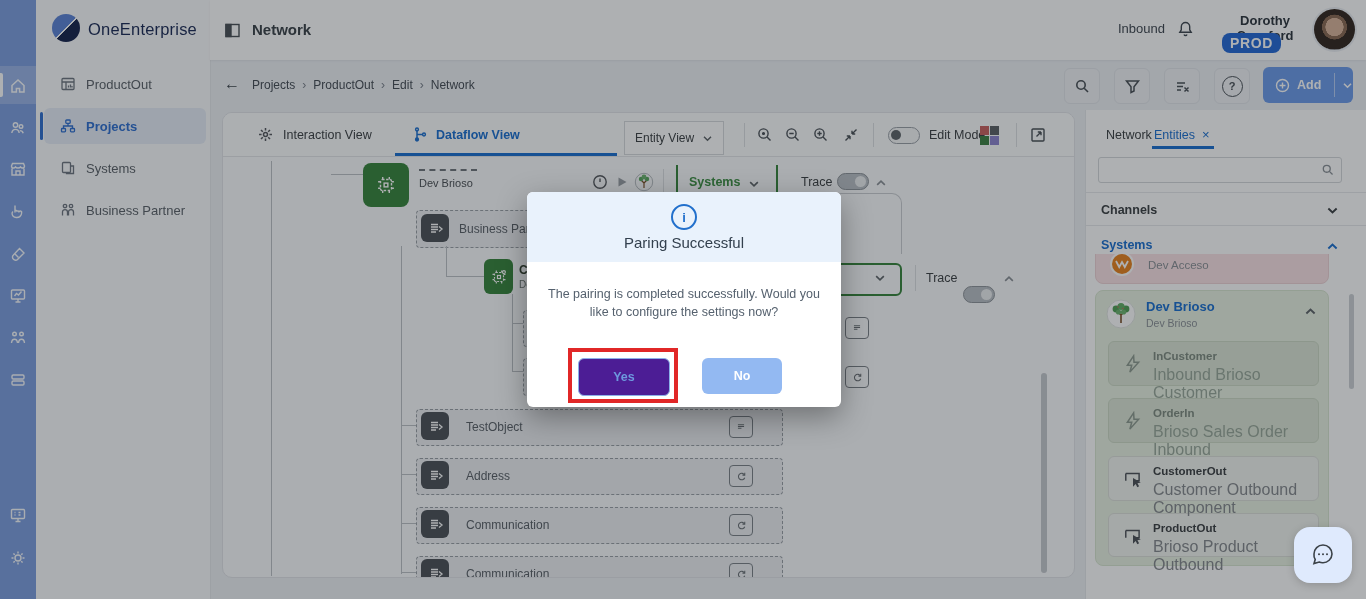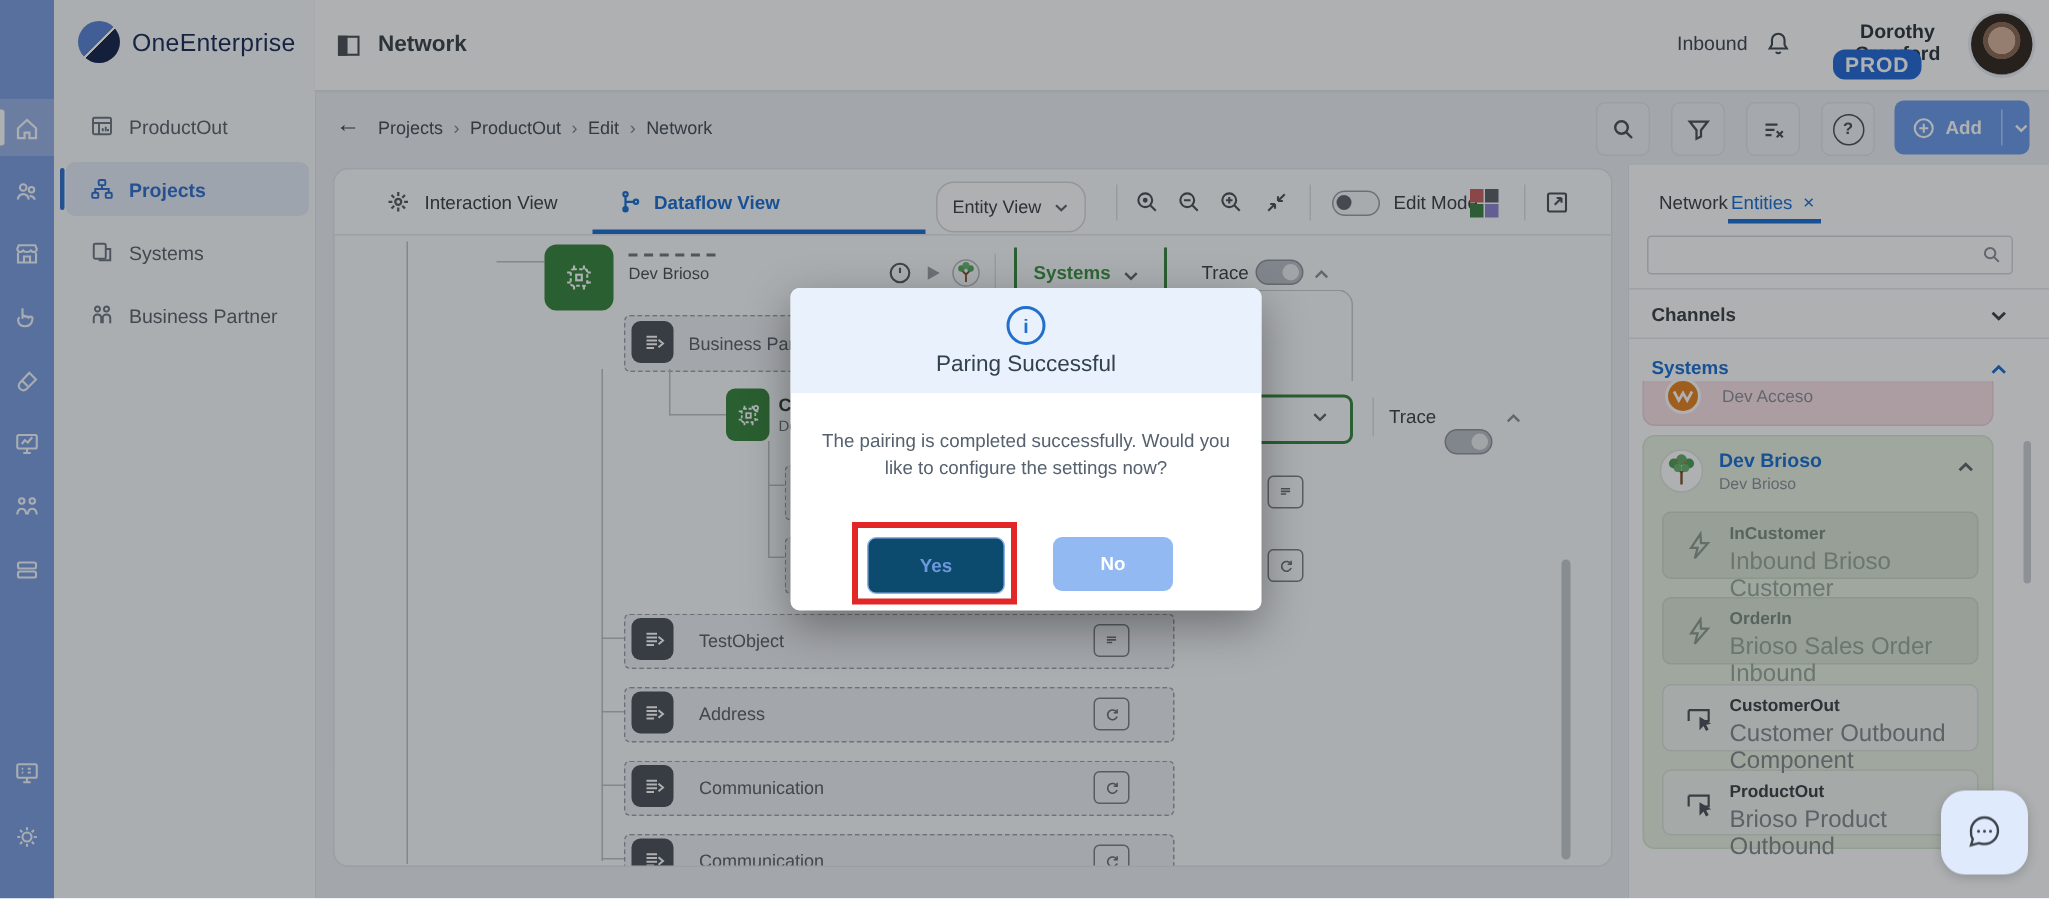--- a/index.html
+++ b/index.html
@@ -45,21 +45,21 @@
            display:flex;align-items:center;z-index:2;}
   .crumb{font-size:12px;color:#454c54;}
   .crumb-sep{color:#7b828b;margin:0 7px;font-size:12px;}
 
   
   .canvas{left:222px;top:112px;width:853px;height:466px;background:#fbfcfd;border:1px solid #e2e4e8;
           border-radius:10px;box-sizing:border-box;overflow:hidden;z-index:1;}
   .ctoolbar{left:0;top:0;width:100%;height:43px;border-bottom:1px solid #e4e6e9;background:#fcfdfe;}
   .tab-lbl{font-size:12.5px;color:#3c4043;}
   .tab-lbl.on{color:#1b6fd0;font-weight:700;}
-  .select{border:1px solid #d6d9dd;border-radius:12px;background:#fff;display:flex;align-items:center;
+  .select{border:1px solid #d6d9dd;border-radius:0;background:#fff;display:flex;align-items:center;
           justify-content:space-between;padding:16px 10px;box-sizing:border-box;font-size:12px;color:#3c4043;}
   .vdiv{width:1px;background:#dcdfe3;}
   .toggle{border-radius:9px;box-sizing:border-box;position:relative;}
   .tg-off{width:32px;height:17px;border:1.5px solid #9aa0a6;background:#f6f7f8;}
   .tg-off .knob{position:absolute;left:2px;top:2px;width:10px;height:10px;border-radius:50%;background:#5f6569;}
   .tg-on{width:32px;height:17px;background:#babfc5;border:1.5px solid #8d9399;}
   .tg-on .knob{position:absolute;right:2px;top:1.5px;width:11px;height:11px;border-radius:50%;background:#eceef0;}
   .grid4{display:grid;grid-template-columns:9px 9px;grid-template-rows:9px 9px;gap:1px;}
 
   
@@ -87,21 +87,21 @@
   
   .overlay{position:fixed;left:0;top:0;width:1366px;height:599px;background:rgba(18,22,30,.34);z-index:40;}
   .modal{left:527px;top:192px;width:314px;height:215px;background:#fff;border-radius:6px;z-index:50;
          box-shadow:0 10px 30px rgba(0,0,0,.35);overflow:hidden;}
   .modal-head{position:absolute;left:0;top:0;width:100%;height:70px;background:#e9f2fc;}
   .info-cir{position:absolute;left:50%;top:12px;transform:translateX(-50%);width:22px;height:22px;border:2px solid #2270cc;
             border-radius:50%;color:#2270cc;font-size:13px;font-weight:700;display:flex;align-items:center;justify-content:center;}
   .modal-title{position:absolute;left:0;top:42px;width:100%;text-align:center;font-size:15px;color:#33404e;}
   .modal-msg{position:absolute;left:17px;top:93px;width:280px;text-align:center;font-size:12.5px;line-height:1.45;color:#55616e;}
   .btn-yes{position:absolute;left:51px;top:166px;width:90px;height:36px;border:1px solid #8cb0e8;border-radius:6px;
-           background:#0c4a6e;color:#6d98de;font-size:12.5px;font-weight:700;display:flex;align-items:center;justify-content:center;}
+           background:#4c1d95;color:#6d98de;font-size:12.5px;font-weight:700;display:flex;align-items:center;justify-content:center;}
   .btn-no{position:absolute;left:175px;top:166px;width:80px;height:36px;border-radius:6px;background:#93b9f2;color:#fff;
           font-size:12.5px;font-weight:700;display:flex;align-items:center;justify-content:center;}
   .annot{left:568px;top:348px;width:110px;height:55px;border:4px solid #e12727;z-index:55;box-sizing:border-box;}
   .chat{left:1294px;top:527px;width:58px;height:56px;border-radius:16px;background:#dfeafd;z-index:45;
         display:flex;align-items:center;justify-content:center;color:#3b4248;box-shadow:0 2px 8px rgba(0,0,0,.18);}
   .sb{background:#c6cacf;border-radius:3px;}
 </style>
 </head>
 <body>
 

